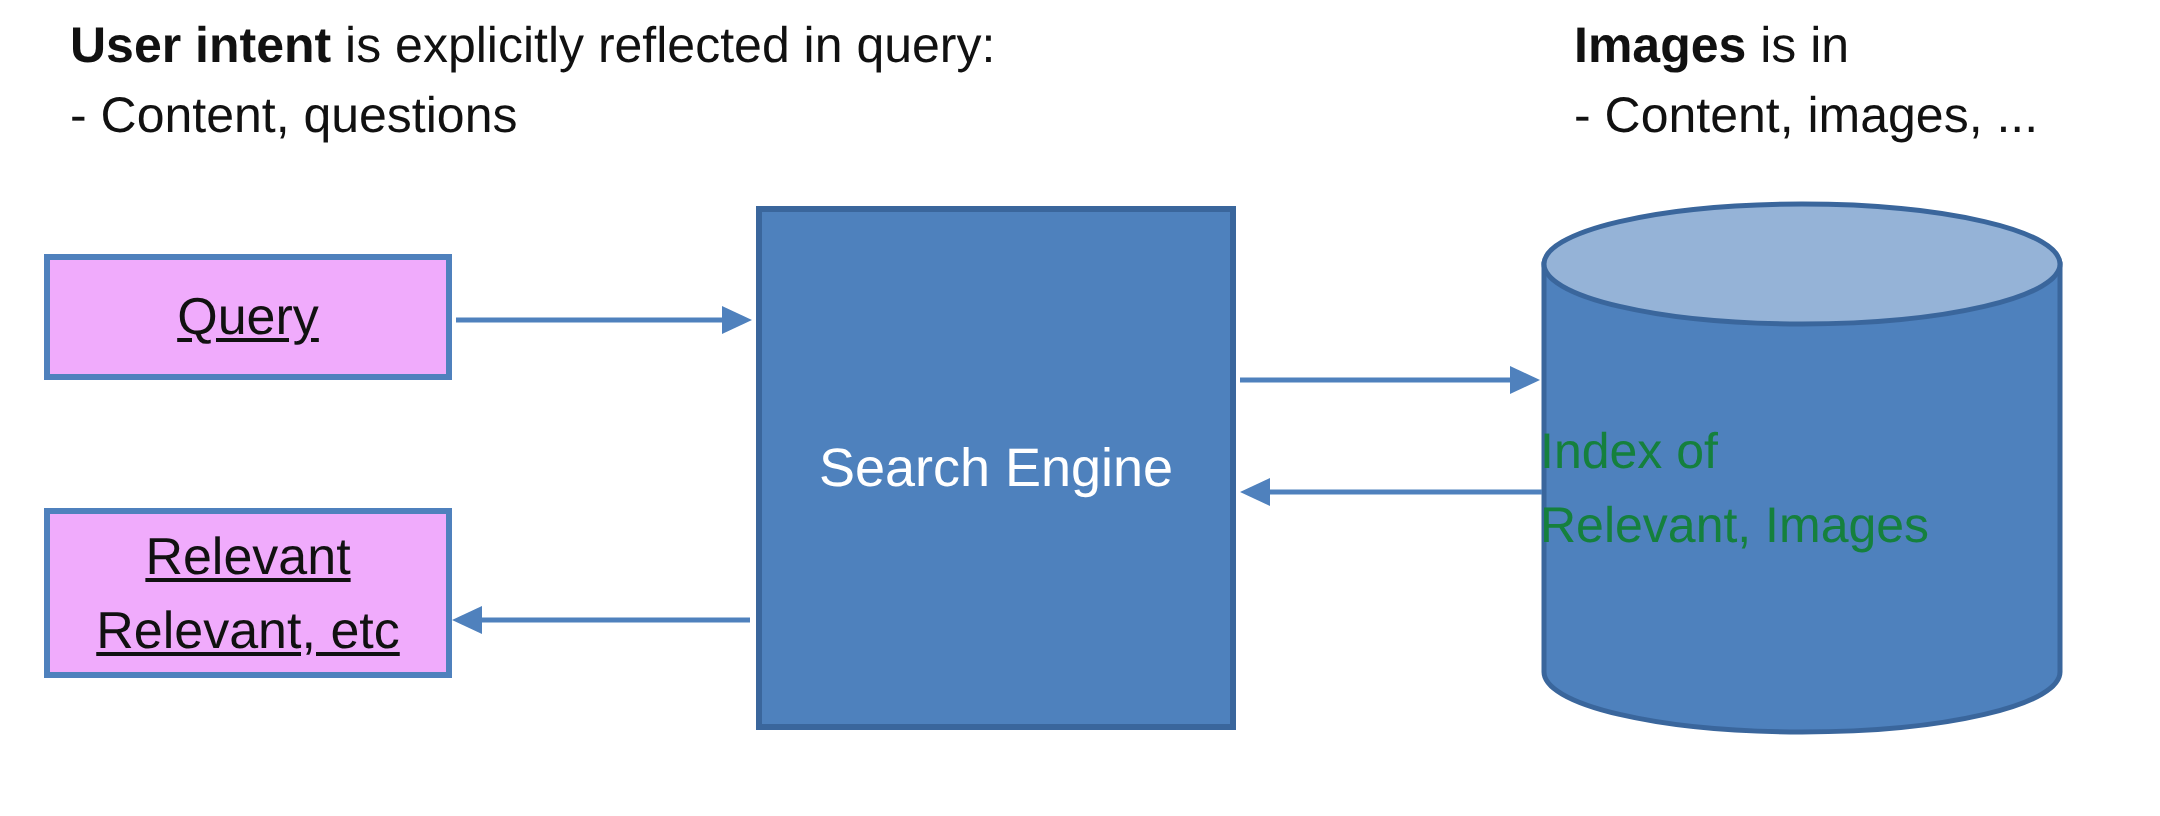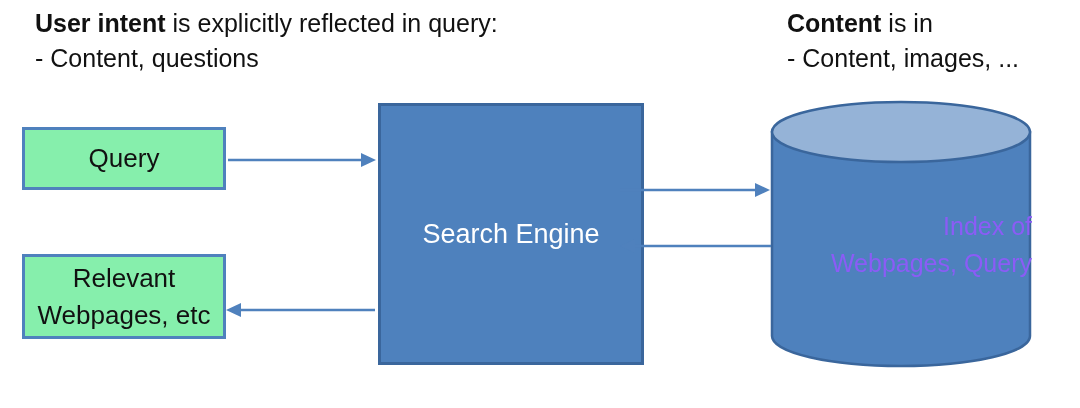--- a/index.html
+++ b/index.html
@@ -22,60 +22,61 @@
     line-height: 35px;
     color: #111111;
     white-space: nowrap;
   }
   .annotation b { font-weight: bold; }
   .ann-left  { left: 35px;  top: 6px; }
   .ann-right { left: 787px; top: 6px; }
 
   .io-box {
     position: absolute;
-    background: #86efac;
+    background: #f0abfc;
     border: 3px solid #4f81bd;
     box-sizing: border-box;
     display: flex;
     flex-direction: column;
     align-items: center;
     justify-content: center;
     color: #111111;
     font-size: 26px;
     line-height: 37px;
     text-align: center;
+    text-decoration: underline;
   }
   .query-box    { left: 22px; top: 127px; width: 204px; height: 63px; }
   .relevant-box { left: 22px; top: 254px; width: 204px; height: 85px; }
 
   .process-box {
     position: absolute;
     left: 378px; top: 103px;
-    width: 266px; height: 262px;
+    width: 240px; height: 262px;
     background: #4e81bd;
     border: 3px solid #3a669c;
     box-sizing: border-box;
     display: flex;
     align-items: center;
     justify-content: center;
     color: #ffffff;
     font-size: 27px;
   }
 
   .cylinder-svg {
     position: absolute;
     left: 770px; top: 100px;
     width: 262px; height: 270px;
   }
   .cylinder-label {
     position: absolute;
     left: 770px; top: 208px;
     width: 262px;
-    text-align: right;
-    color: #8b5cf6;
+    text-align: left;
+    color: #15803d;
     font-size: 25px;
     line-height: 37px;
   }
 
   .arrow-layer {
     position: absolute;
     left: 0; top: 0;
     width: 1080px; height: 408px;
     pointer-events: none;
   }
@@ -84,44 +85,44 @@
 <body>
 
 <div class="canvas">
 
   <div class="annotation ann-left">
     <div><b>User intent</b><span> is explicitly reflected in query:</span></div>
     <div>- Content, questions</div>
   </div>
 
   <div class="annotation ann-right">
-    <div><b>Content</b><span> is in</span></div>
+    <div><b>Images</b><span> is in</span></div>
     <div>- Content, images, ...</div>
   </div>
 
   <div class="io-box query-box">
     <div>Query</div>
   </div>
 
   <div class="io-box relevant-box">
     <div>Relevant</div>
-    <div>Webpages, etc</div>
+    <div>Relevant, etc</div>
   </div>
 
   <div class="process-box">
     <div>Search Engine</div>
   </div>
 
   <svg class="cylinder-svg" viewBox="0 0 262 270">
     <path d="M2,32 L2,236 A129,30 0 0 0 260,236 L260,32 Z" fill="#4e81bd" stroke="#3a669c" stroke-width="2.5"></path>
     <ellipse cx="131" cy="32" rx="129" ry="30" fill="#95b3d7" stroke="#3a669c" stroke-width="2.5"></ellipse>
   </svg>
   <div class="cylinder-label">
     <div>Index of</div>
-    <div>Webpages, Query</div>
+    <div>Relevant, Images</div>
   </div>
 
   <svg class="arrow-layer" viewBox="0 0 1080 408">
     <g stroke="#4f81bd" stroke-width="2.5" fill="#4f81bd">
 
       <line x1="228" y1="160" x2="363" y2="160"></line>
       <polygon points="376,160 361,153 361,167" stroke="none"></polygon>
 
       <line x1="620" y1="190" x2="757" y2="190"></line>
       <polygon points="770,190 755,183 755,197" stroke="none"></polygon>

